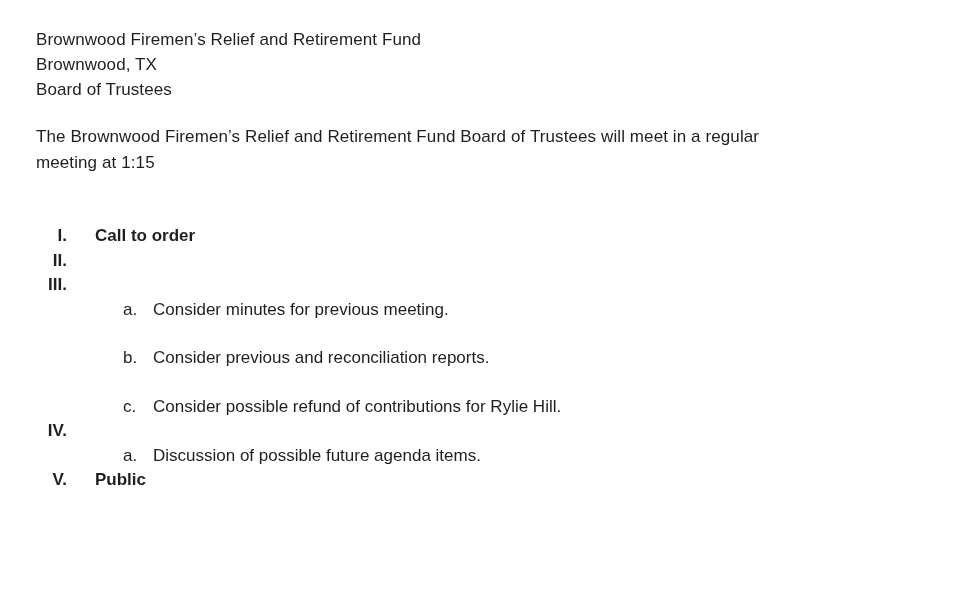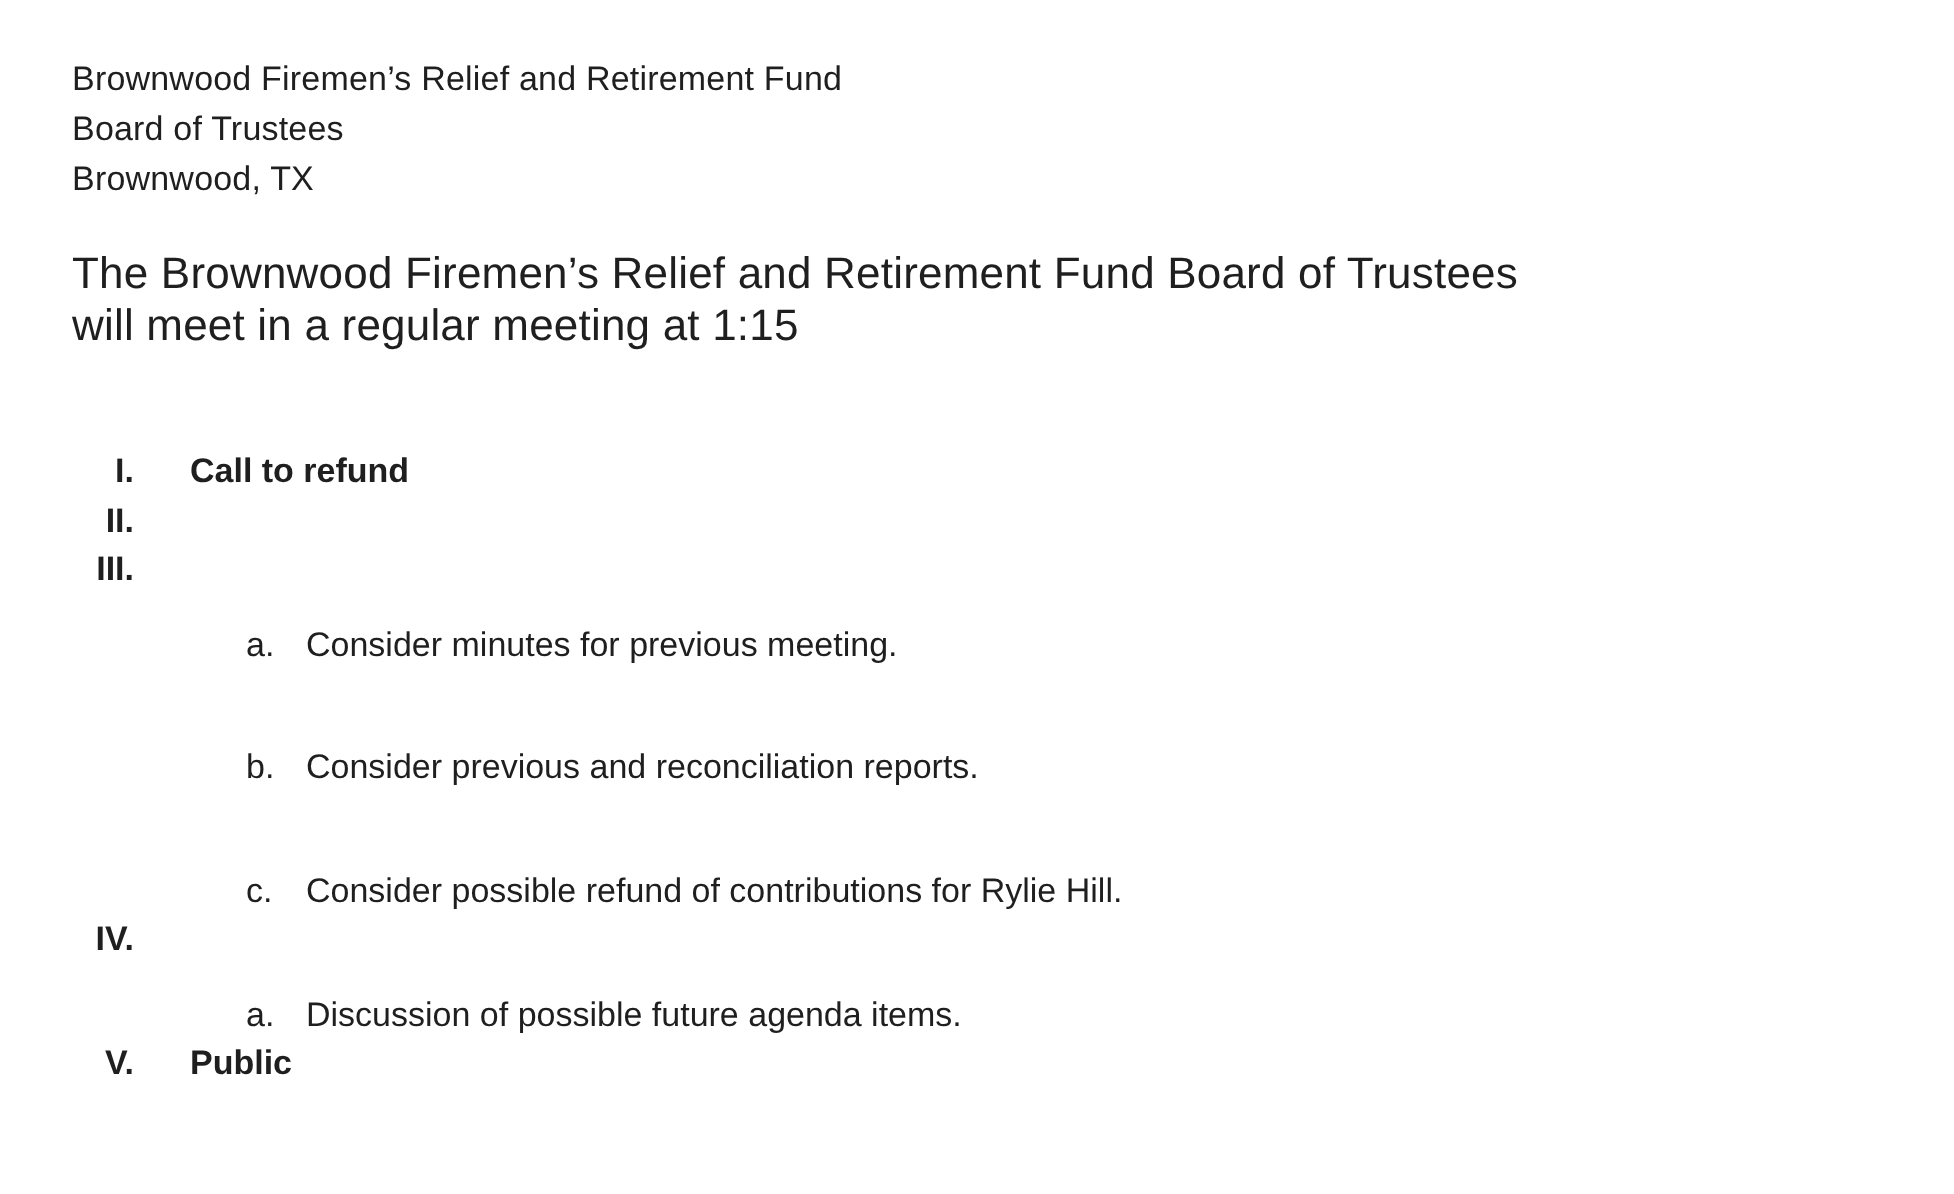--- a/index.html
+++ b/index.html
@@ -22,21 +22,21 @@
     padding: 27px 30px 0 36px;
     background: #ffffff;
   }
   .doc-header {
     font-size: 17px;
     line-height: 25px;
     letter-spacing: 0.1px;
   }
   .intro {
     margin: 22px 0 0 0;
-    font-size: 22px;
+    font-size: 17px;
     line-height: 26px;
     letter-spacing: 0.1px;
   }
   .agenda {
     margin-top: 48px;
     font-size: 17px;
     line-height: 24.5px;
   }
   .agenda-row {
     display: flex;
@@ -63,43 +63,42 @@
   }
   .sub-row.first-sub {
     margin-top: 0;
   }
   .sub-row .letter {
     width: 30px;
     flex: none;
   }
   .sub-row .text {
     flex: 1;
-    margin-top: 13px;
   }
 </style>
 </head>
 <body>
 
 <div class="page">
 
   <header class="doc-header">
     <div>Brownwood Firemen’s Relief and Retirement Fund</div>
+    <div>Brownwood, TX</div>
     <div>Board of Trustees</div>
-    <div>Brownwood, TX</div>
   </header>
 
   <p class="intro">
     <span>The Brownwood Firemen’s Relief and Retirement Fund Board of Trustees will meet in a regular meeting at 1:15</span><br>
   </p>
 
   <div class="agenda">
 
     <div class="agenda-row first">
       <span class="num">I.</span>
-      <span class="title">Call to refund</span>
+      <span class="title">Call to order</span>
     </div>
 
     <div class="agenda-row">
       <span class="num">II.</span>
     </div>
 
     <div class="agenda-row">
       <span class="num">III.</span>
     </div>
 

